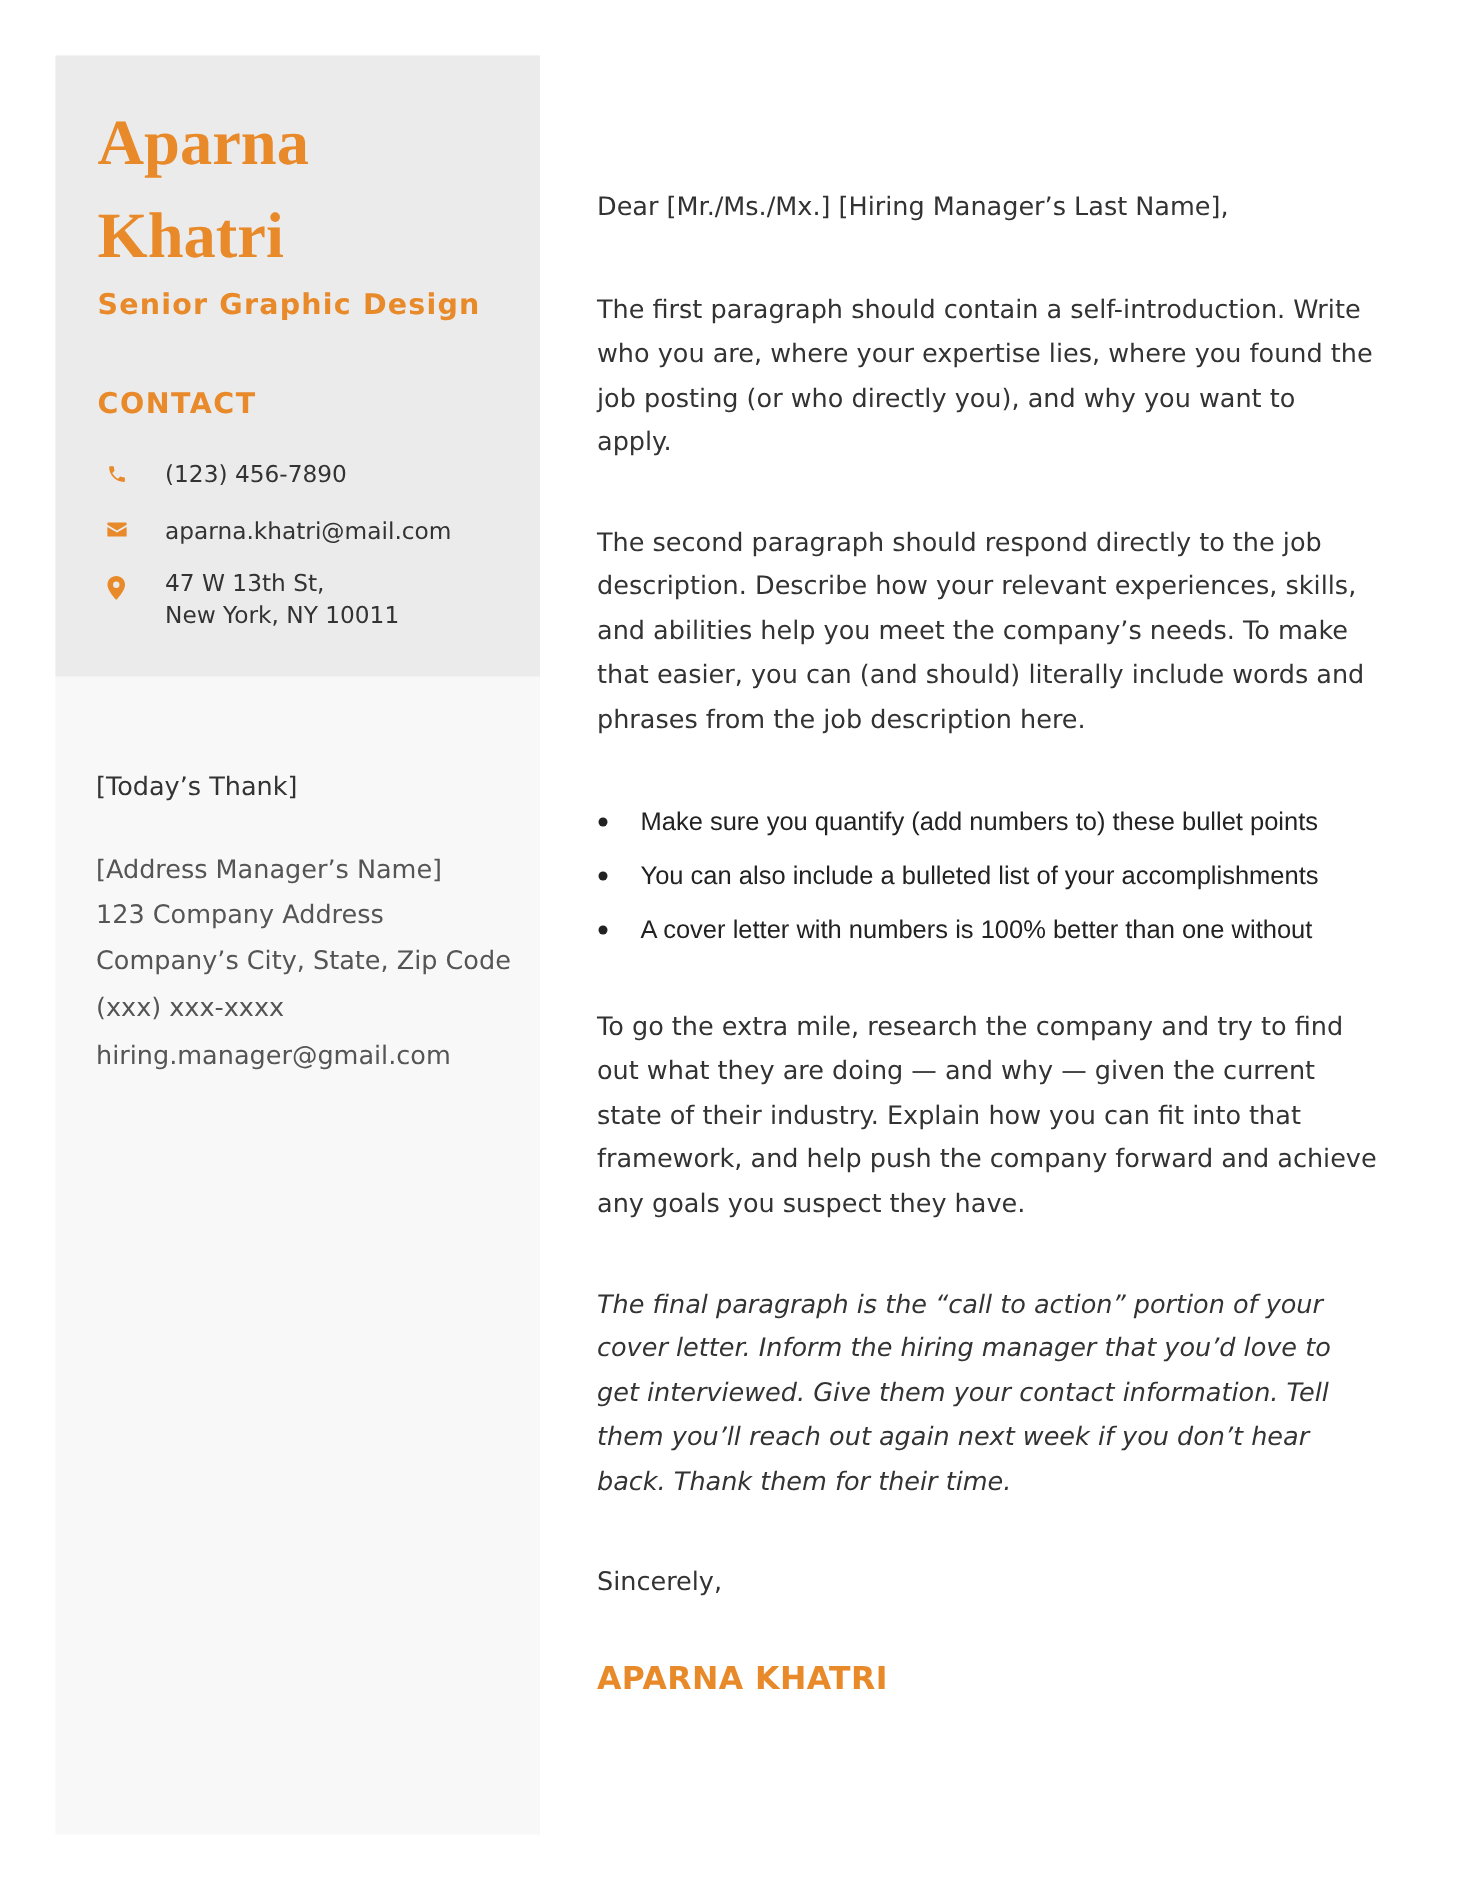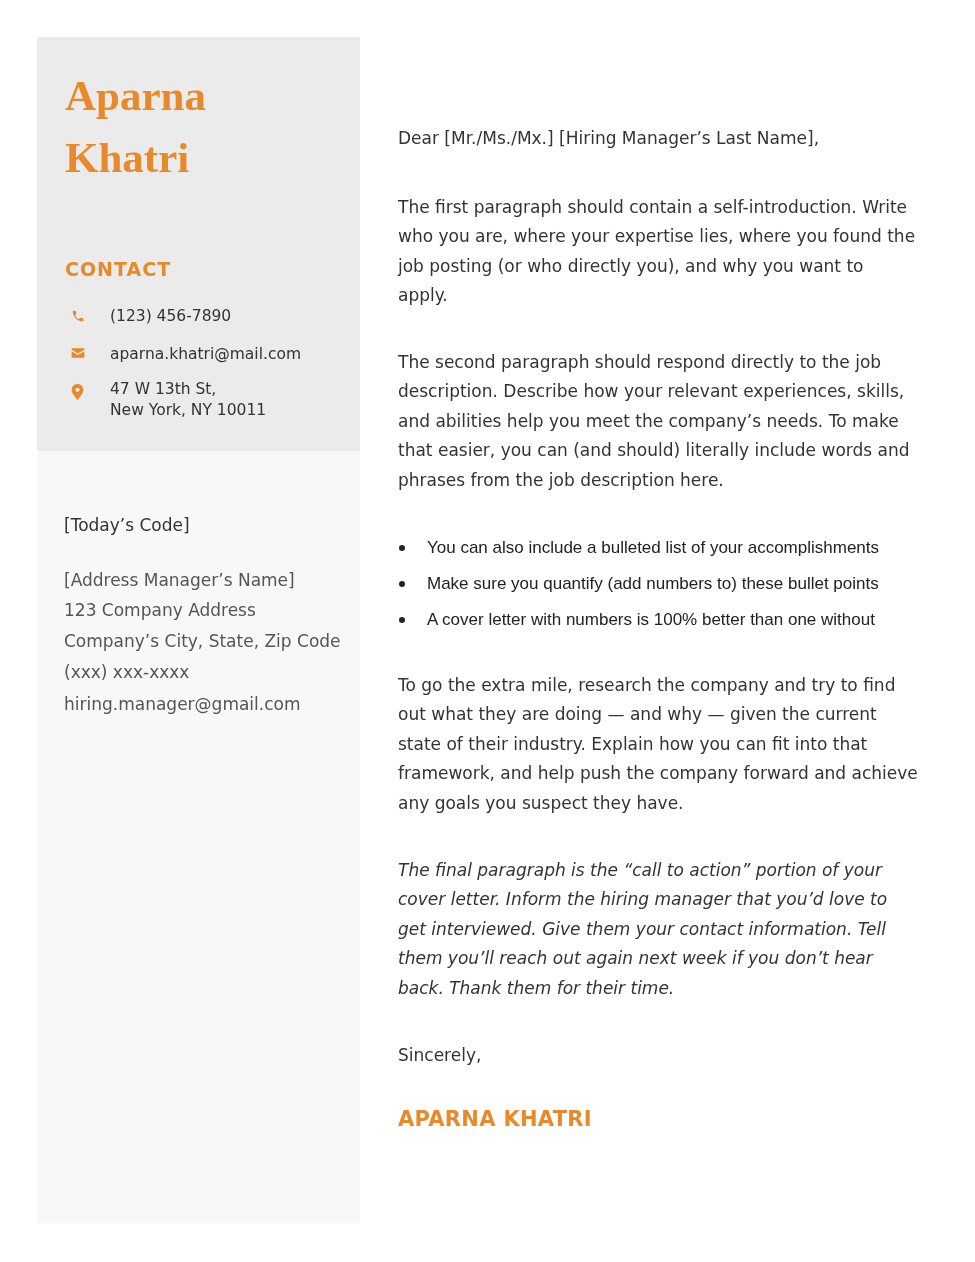--- a/index.html
+++ b/index.html
@@ -39,20 +39,21 @@
   </style>
 </head>
 <body>
 
 <div class="sidebar">
   <div class="sidebar-top">
     <h1 class="name">
       <span>Aparna</span><br>
       <span>Khatri</span>
     </h1>
+    <div class="title">Senior Graphic Design</div>
     <div class="contact-head">CONTACT</div>
 
     <div class="contact-row" style="top:269px;">
       <span class="ico">
         <svg width="14" height="14" viewBox="0 0 24 24">
             <path fill="#e8892a" d="M6.6 10.8c1.4 2.8 3.8 5.1 6.6 6.6l2.2-2.2c.3-.3.7-.4 1-.2 1.1.4 2.3.6 3.6.6.6 0 1 .4 1 1V20c0 .6-.4 1-1 1C10.6 21 3 13.4 3 4c0-.6.4-1 1-1h3.5c.6 0 1 .4 1 1 0 1.3.2 2.5.6 3.6.1.3 0 .7-.2 1l-2.3 2.2z"></path>
           </svg>
       </span>
       <span>(123) 456-7890</span>
     </div>
@@ -72,34 +73,34 @@
             <path fill="#e8892a" d="M12 0C5.9 0 1 4.9 1 11c0 8 11 19 11 19s11-11 11-19C23 4.9 18.1 0 12 0zm0 15a4 4 0 1 1 0-8 4 4 0 0 1 0 8z"></path>
           </svg>
       </span>
       <span>
         <span>47 W 13th St,</span><br>
         <span>New York, NY 10011</span>
       </span>
     </div>
   </div>
 
-  <div class="date">[Today’s Code]</div>
+  <div class="date">[Today’s Thank]</div>
   <div class="recipient" style="top:528px;">[Address Manager’s Name]</div>
   <div class="recipient" style="top:558px;">123 Company Address</div>
   <div class="recipient" style="top:589px;">Company’s City, State, Zip Code</div>
   <div class="recipient" style="top:620px;">(xxx) xxx-xxxx</div>
   <div class="recipient" style="top:652px;">hiring.manager@gmail.com</div>
 </div>
 
 <div class="main">
   <p class="para" style="top:124px;">Dear [Mr./Ms./Mx.] [Hiring Manager’s Last Name],</p>
   <p class="para" style="top:193px;">The first paragraph should contain a self-introduction. Write who you are, where your expertise lies, where you found the job posting (or who directly you), and why you want to apply.</p>
   <p class="para" style="top:348px;">The second paragraph should respond directly to the job description. Describe how your relevant experiences, skills, and abilities help you meet the company’s needs. To make that easier, you can (and should) literally include words and phrases from the job description here.</p>
   <ul class="bullets">
+    <li>Make sure you quantify (add numbers to) these bullet points</li>
     <li>You can also include a bulleted list of your accomplishments</li>
-    <li>Make sure you quantify (add numbers to) these bullet points</li>
     <li>A cover letter with numbers is 100% better than one without</li>
   </ul>
   <p class="para" style="top:671px;">To go the extra mile, research the company and try to find out what they are doing — and why — given the current state of their industry. Explain how you can fit into that framework, and help push the company forward and achieve any goals you suspect they have.</p>
   <p class="para" style="top:856px;font-style:italic;">The final paragraph is the “call to action” portion of your cover letter. Inform the hiring manager that you’d love to get interviewed. Give them your contact information. Tell them you’ll reach out again next week if you don’t hear back. Thank them for their time.</p>
   <p class="para" style="top:1041px;">Sincerely,</p>
   <div class="sign">APARNA KHATRI</div>
 </div>
 
 </body></html>

